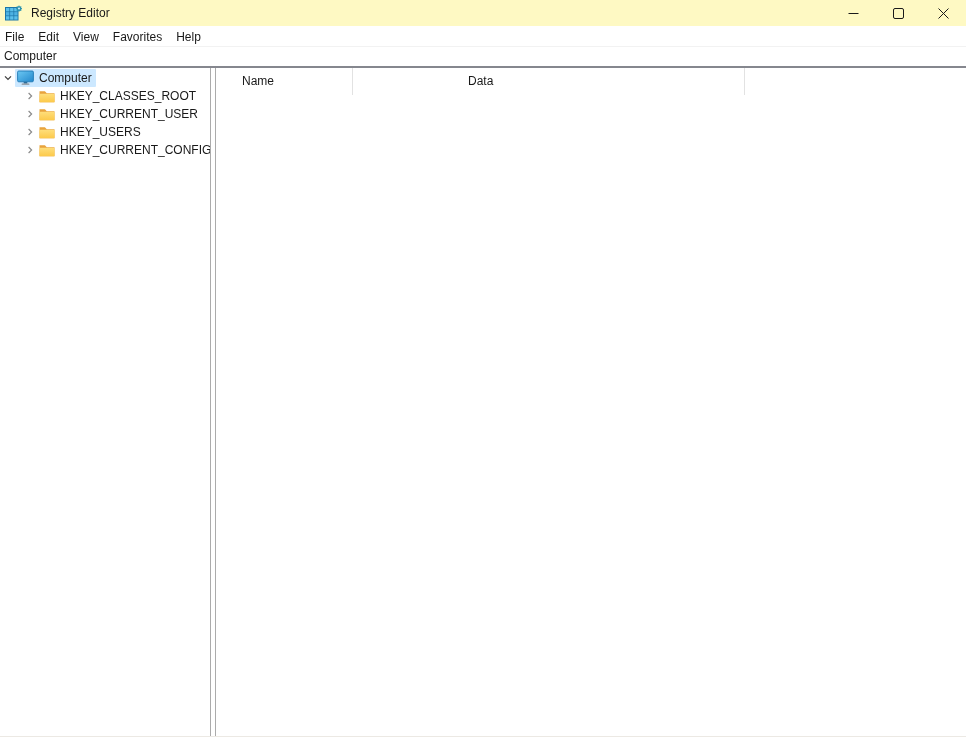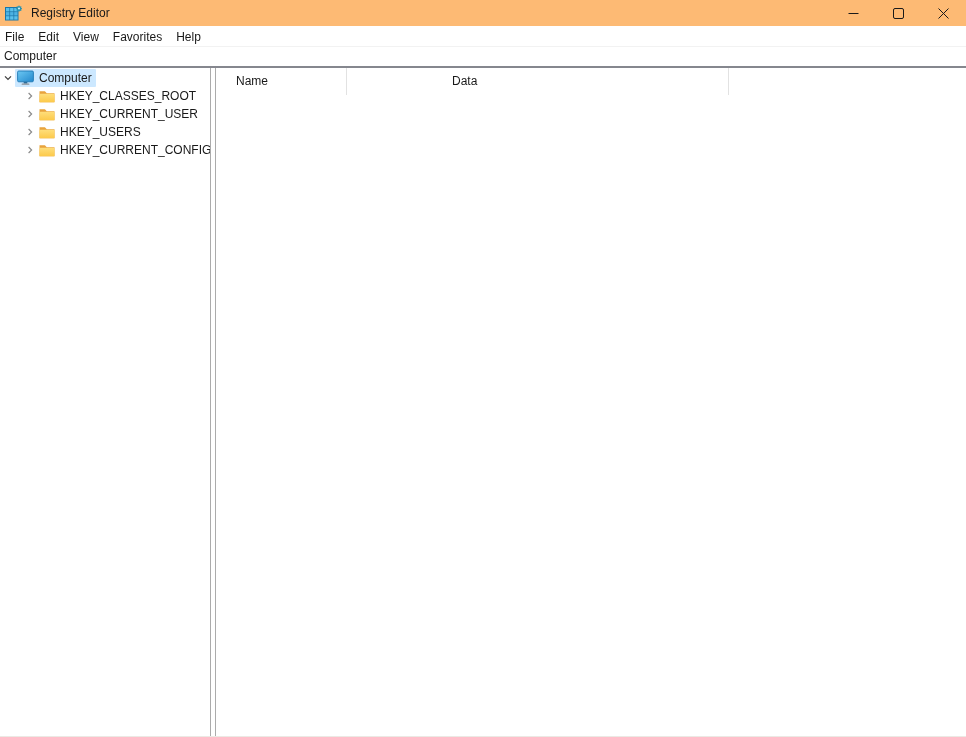--- a/index.html
+++ b/index.html
@@ -15,21 +15,21 @@
     position: relative;
     width: 966px; height: 737px;
     background: #fff;
     border-bottom: 1px solid #ece9e4;
   }
 
   
   .titlebar {
     position: absolute; top: 0; left: 0; right: 0; height: 26px;
     display: flex; align-items: center;
-    background: #fdba74;
+    background: #fef9c3;
   }
   .app-icon { margin-left: 5px; width: 17px; height: 17px; flex: none; display: flex; }
   .win-title { margin-left: 9px; font-size: 12px; color: #191919; }
   .win-controls { position: absolute; right: 0; top: 0; height: 26px; display: flex; }
   .ctrl-btn {
     width: 45px; height: 26px;
     display: flex; align-items: center; justify-content: center;
     background: transparent; border: none; padding: 0; cursor: default;
   }
 
@@ -78,23 +78,23 @@
   .row-icon { flex: none; display: flex; }
   .row-label { margin-left: 5px; color: #191919; }
 
   
   .list-header { position: relative; height: 27px; }
   .col {
     position: absolute; top: 0; height: 27px; line-height: 26px;
     font-size: 12px; padding-left: 10px;
     border-right: 1px solid #e2e2e2; color: #191919;
   }
-  .col-name { left: 10px;     width: 121px; }
+  .col-name { left: 16px;     width: 121px; }
   .col-type { left: 121px; width: 121px; }
-  .col-data { left: 226px; width: 287px; }
+  .col-data { left: 242px; width: 287px; }
   .list-body { position: absolute; top: 27px; left: 0; right: 0; bottom: 0; background: #fff; }
 </style>
 </head>
 <body>
 
 <div class="window">
 
   <div class="titlebar">
     <span class="app-icon">
       <svg width="17" height="17" viewBox="0 0 17 17">

